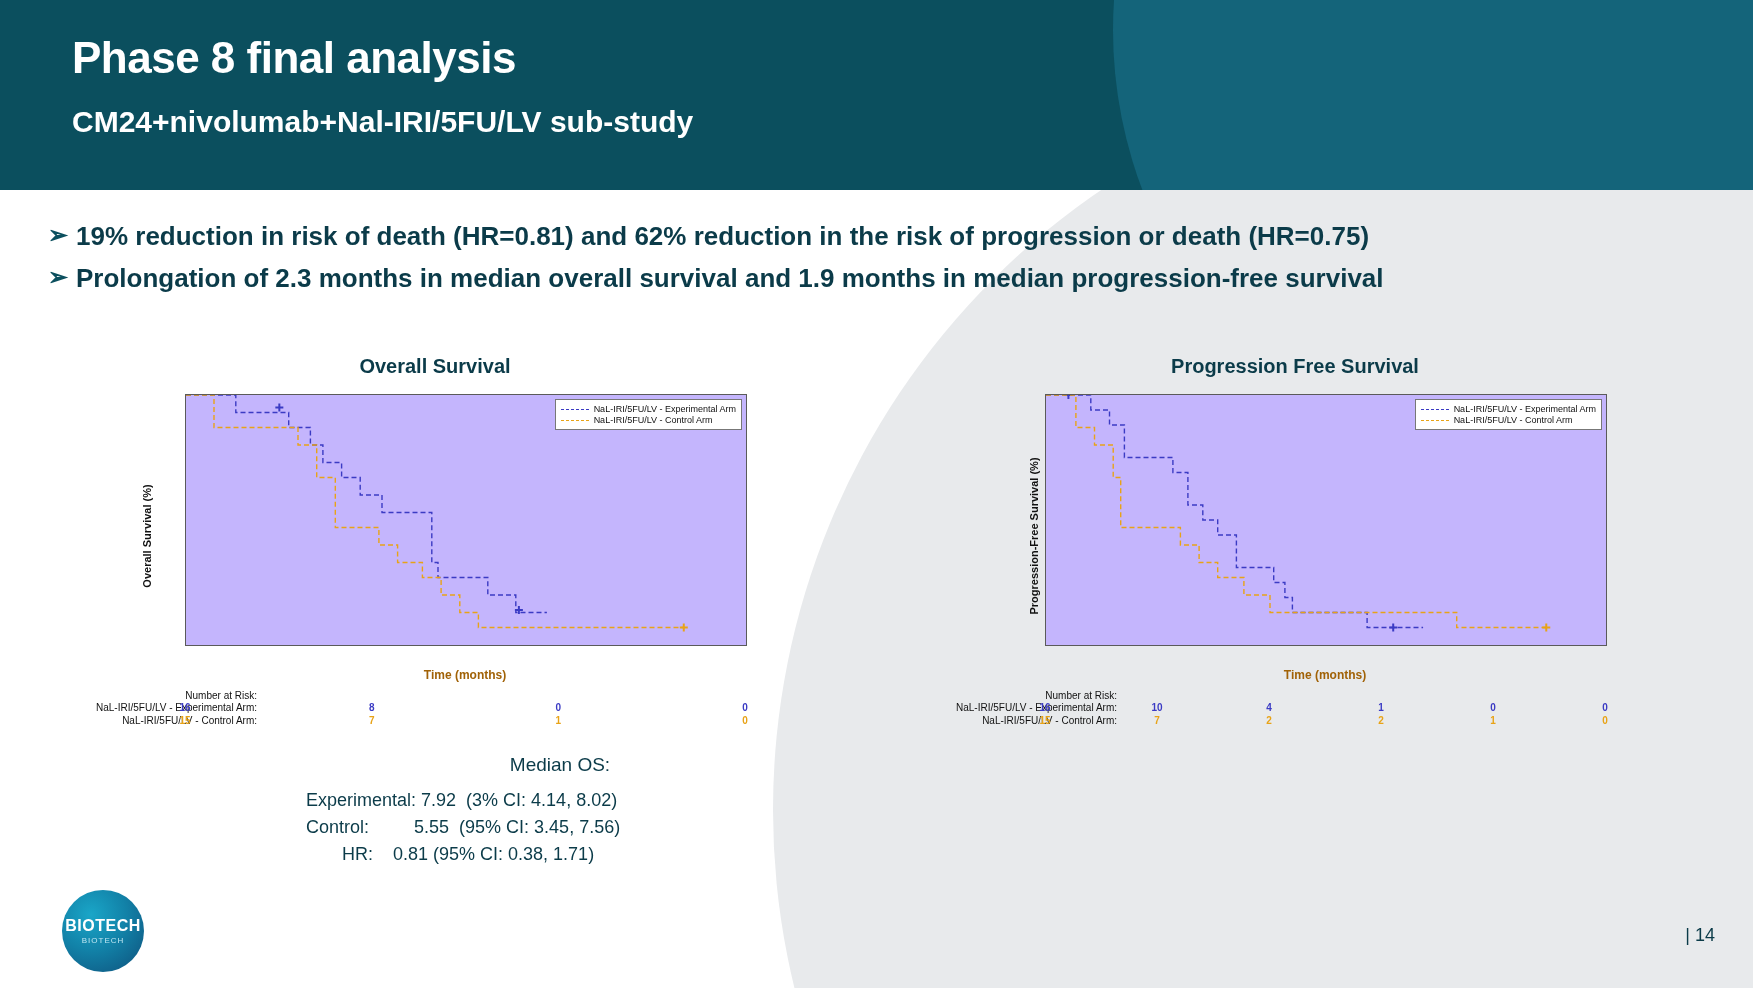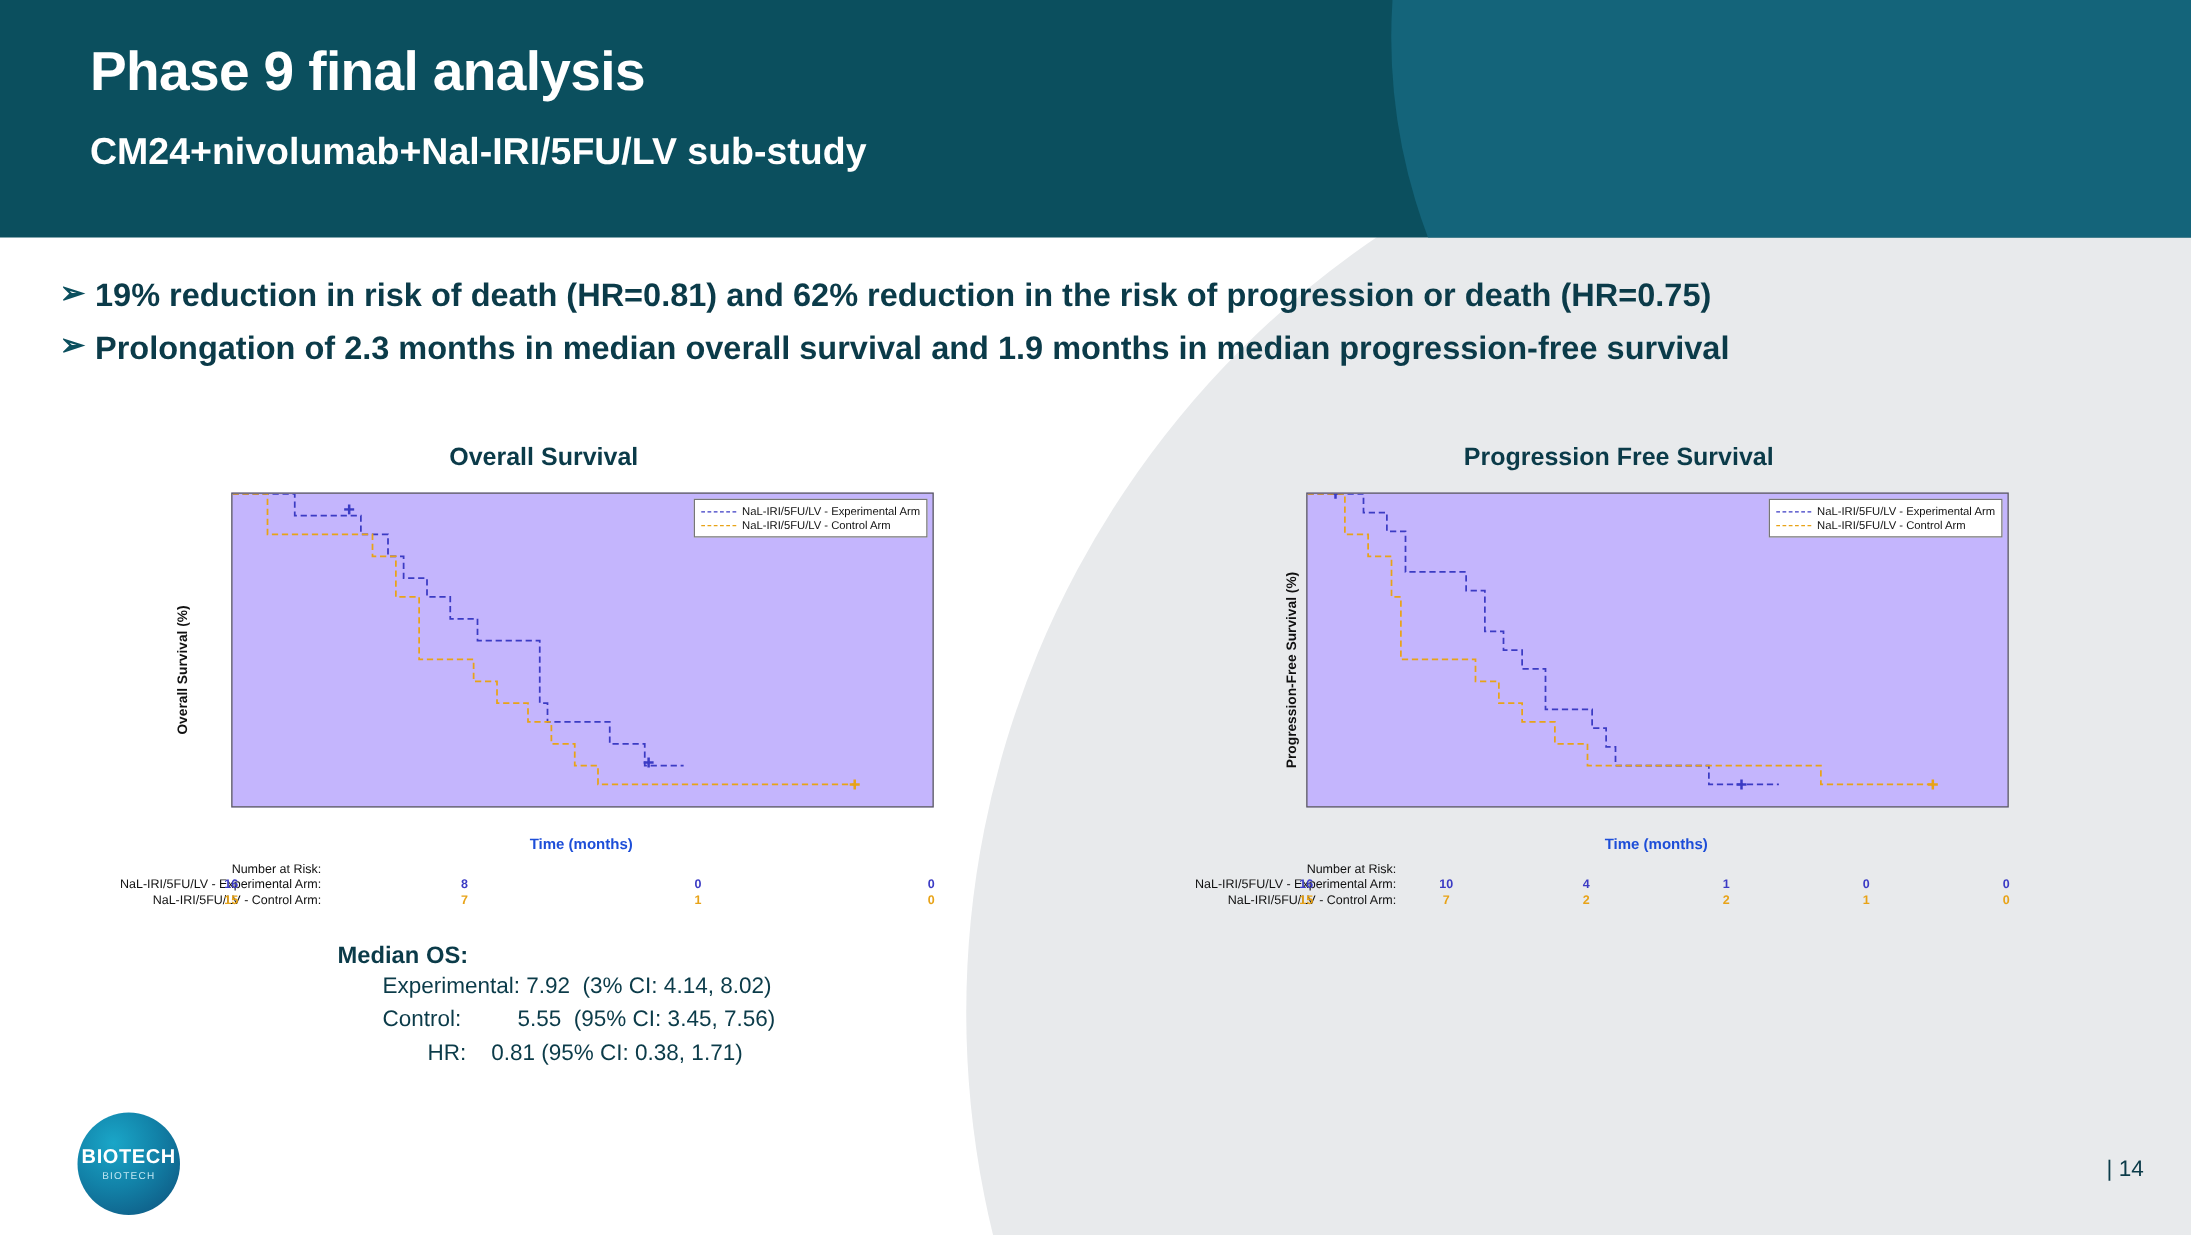--- a/index.html
+++ b/index.html
@@ -153,21 +153,21 @@
     background: #5a5a5a;
   }
   .xlabel {
     position: absolute;
     left: 100px;
     width: 560px;
     top: 282px;
     text-align: center;
     font-size: 12px;
     font-weight: bold;
-    color: #1d4ed8;
+    color: #a16207;
   }
 
   .legend {
     position: absolute;
     right: 4px;
     top: 4px;
     border: 1px solid #777;
     background: #fff;
     padding: 3px 5px;
     font-size: 9px;
@@ -225,22 +225,23 @@
   .ctl-color { color: #e8a317; }
 
   
   .stats {
     margin-top: 26px;
     padding-left: 250px;
     color: #0b3b49;
   }
   .stats-title {
     font-size: 19px;
-    font-weight: bold;
-    margin-bottom: 2px;
+    font-weight: normal;
+    margin-bottom: 14px;
+    text-align: center;
   }
   .stats-line {
     font-size: 18px;
     margin-bottom: 6px;
     white-space: pre;
     padding-left: 36px;
   }
   .stats-line.hr { padding-left: 72px; }
 
   
@@ -277,21 +278,21 @@
     color: #0b3b49;
   }
 </style>
 </head>
 <body>
 
 <div class="bg-swoosh"></div>
 
 <div class="header">
   <div class="header-swoosh"></div>
-  <div class="header-title">Phase 9 final analysis</div>
+  <div class="header-title">Phase 8 final analysis</div>
   <div class="header-subtitle">CM24+nivolumab+Nal-IRI/5FU/LV sub-study</div>
 </div>
 
 <div class="content">
 
   <div class="bullets">
     <div class="bullet-row">
       <div class="bullet-marker">➢</div>
       <div class="bullet-text">19% reduction in risk of death (HR=0.81) and 62% reduction in the risk of progression or death (HR=0.75)</div>
     </div>

